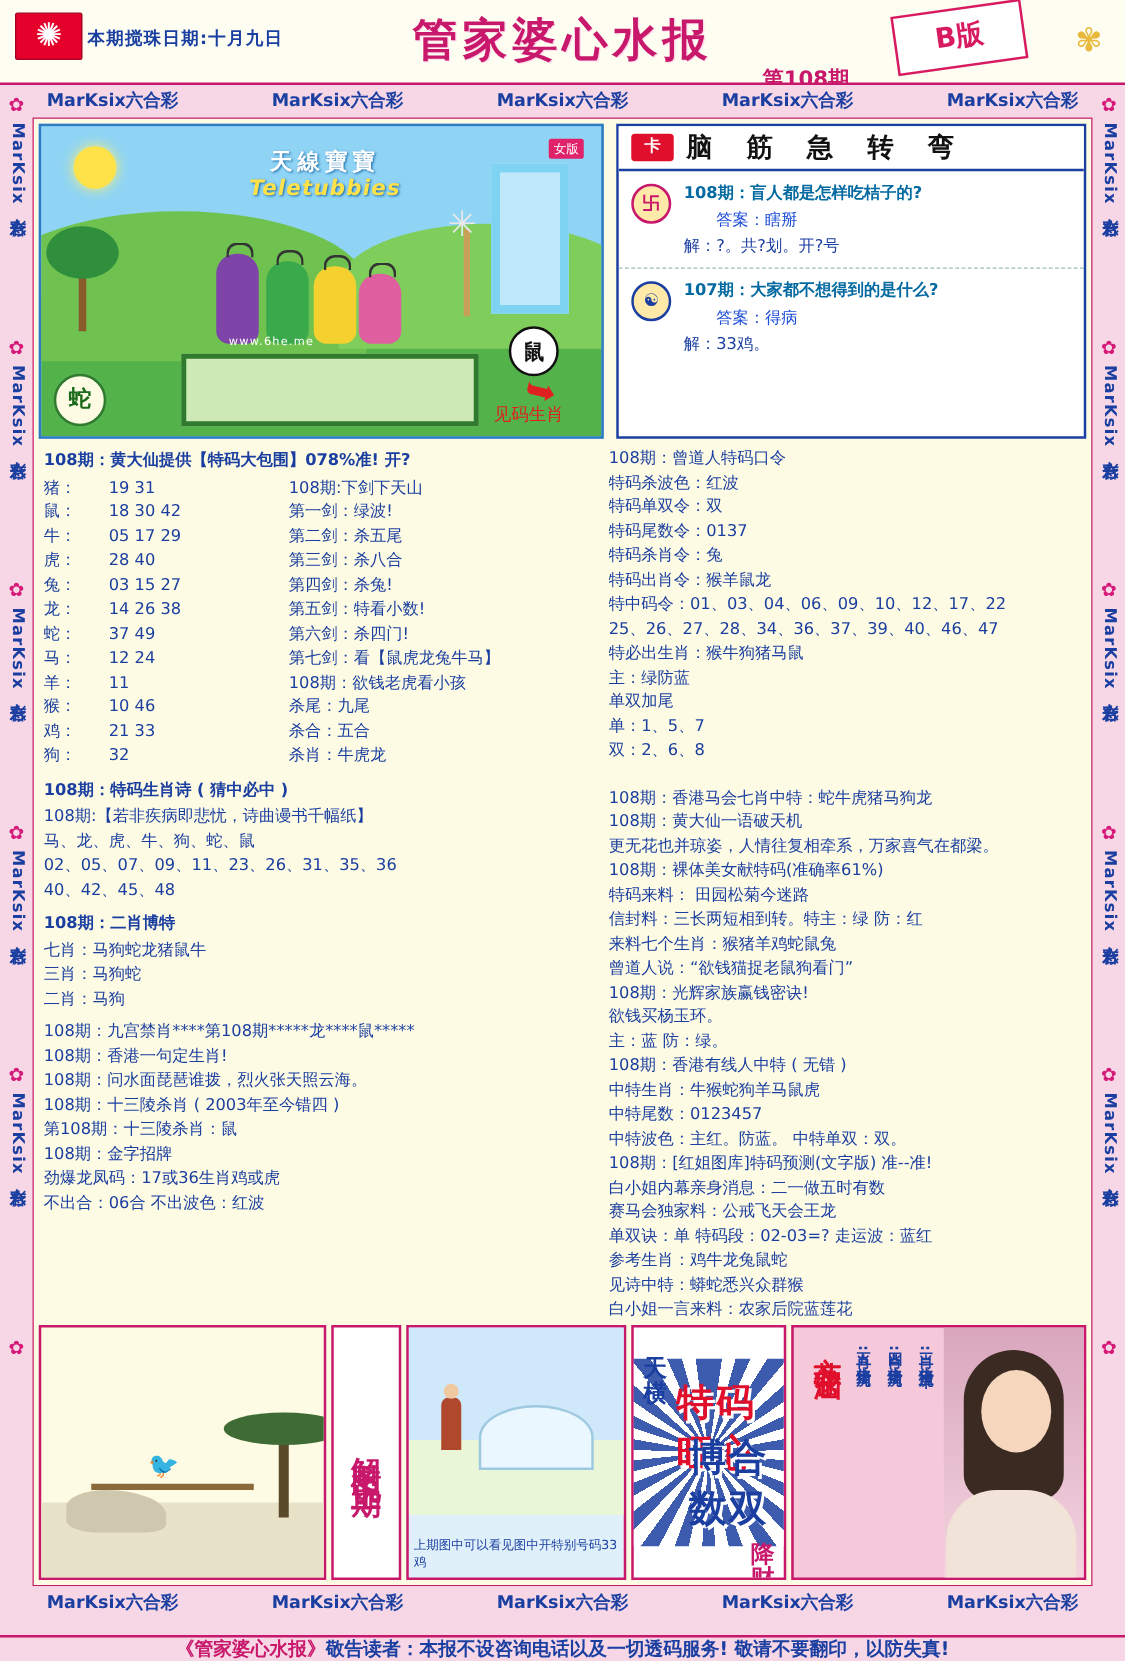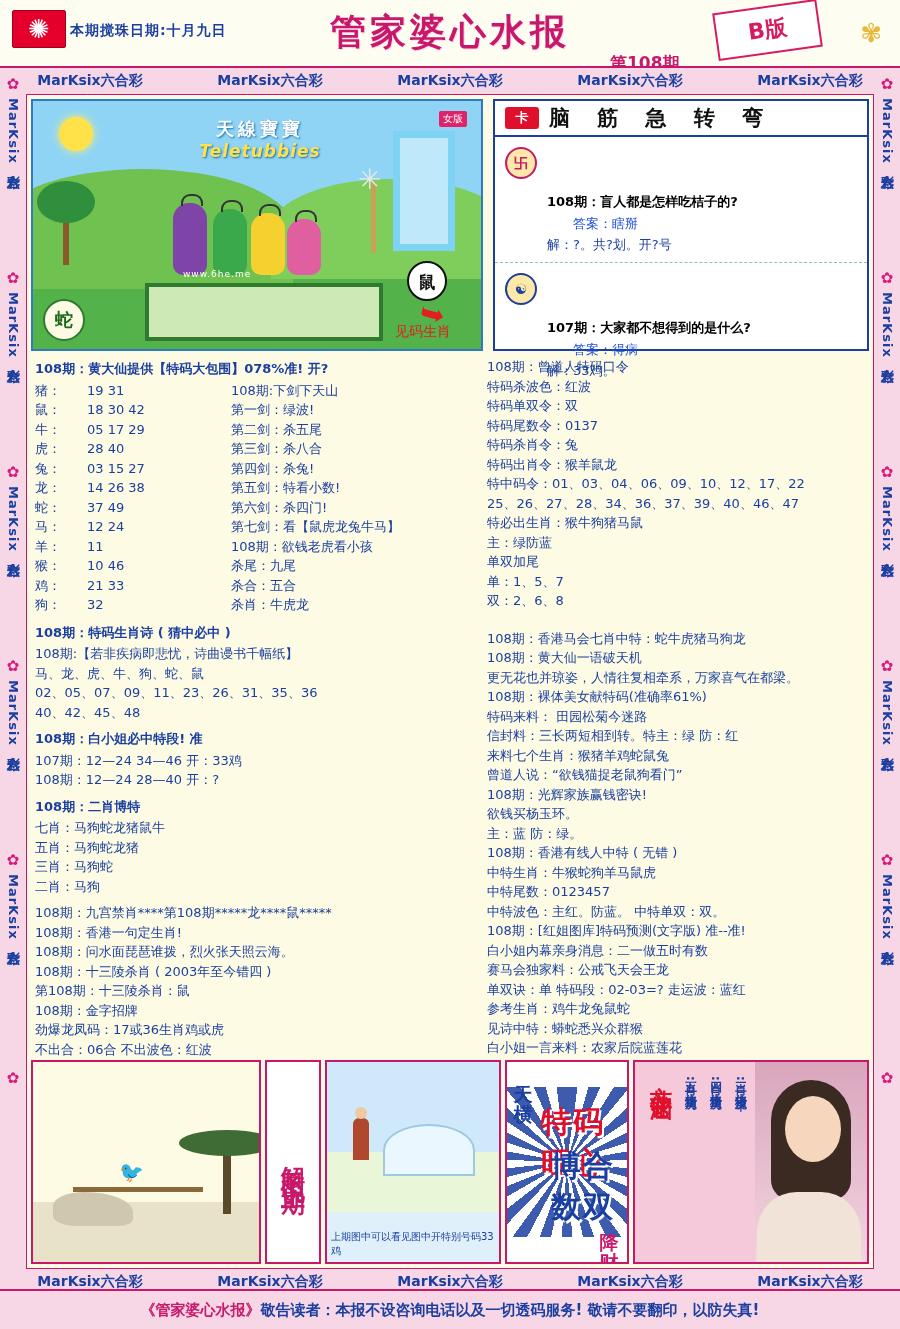--- a/index.html
+++ b/index.html
@@ -163,21 +163,21 @@
     color:#111; letter-spacing:10px;
   }
   .riddle-item { position:relative; padding:8px 10px 8px 52px; border-bottom:1px dashed #9bb; }
   .riddle-item:last-child { border-bottom:none; }
   .riddle-ic {
     position:absolute; left:10px; top:10px; width:32px; height:32px; border-radius:50%;
     border:2px solid #c8186b; background:#ffe9a8; color:#c8186b;
     font-size:14px; font-weight:bold; text-align:center; line-height:28px;
   }
   .riddle-ic.yy { border-color:#1b3fa0; background:#ffe9a8; color:#1b3fa0; }
-  .rq { font-size:13px; color:#000000; font-weight:bold; margin-bottom:4px;margin-top:48px; }
+  .rq { font-size:13px; color:#0369a1; font-weight:bold; margin-bottom:4px; }
   .ra { font-size:13px; color:#1d4ed8; margin-bottom:3px; padding-left:26px; }
   .rs { font-size:13px; color:#1b3fa0; }
 
   
   .cols { position:absolute; left:8px; right:8px; top:262px; bottom:212px;text-decoration:underline; }
   .col { position:absolute; top:0; bottom:0; font-size:13px; color:#1b3fa0; line-height:19.5px; }
   .col.left { left:0; width:442px; }
   .col.right { left:452px; right:0; }
   .hdr { font-weight:bold; margin:2px 0 2px; }
   .kv { display:flex; }
@@ -242,21 +242,21 @@
   .bs5 .lady { position:absolute; right:0; top:0; bottom:0; width:112px; background:linear-gradient(#d9a6bd,#f3d4df); }
   .bs5 .lady-head { position:absolute; right:26px; top:34px; width:56px; height:66px; border-radius:50%; background:#f6d6bd; }
   .bs5 .lady-hair { position:absolute; right:16px; top:18px; width:80px; height:120px; border-radius:40px 40px 20px 20px; background:#3a2a22; }
   .bs5 .lady-body { position:absolute; right:6px; bottom:0; width:104px; height:70px; border-radius:40px 40px 0 0; background:#f2e3d8; }
   .bs5 .vred { position:absolute; left:6px; top:6px; bottom:6px; width:36px; writing-mode:vertical-rl; font-family:"DejaVu Serif", serif; font-size:22px; font-weight:bold; color:#e0102c; letter-spacing:4px; }
   .bs5 .cols3 { position:absolute; left:48px; top:10px; display:flex; gap:10px; }
   .bs5 .cols3 .c { writing-mode:vertical-rl; font-size:12px; font-weight:bold; color:#1b3fa0; line-height:15px; letter-spacing:2px; }
 
   
   .footer {
-    position:absolute; left:0; right:0; bottom:0; height:40px;
+    position:absolute; left:0; right:0; bottom:0; height:21px;
     background:#f7d7e6; border-top:2px solid #c8186b;
     display:flex; align-items:center; justify-content:center;
     font-size:15px; font-weight:bold; color:#1b3fa0;
   }
   .footer .red { color:#c8186b; }
 </style>
 </head>
 <body>
 
 <div class="page">
@@ -429,30 +429,24 @@
         </div>
 
         <div class="blk" style="margin-top:8px">
           <div class="hdr">108期：特码生肖诗 ( 猜中必中 )</div>
           <div>108期:【若非疾病即悲忧，诗曲谩书千幅纸】</div>
           <div>马、龙、虎、牛、狗、蛇、鼠</div>
           <div>02、05、07、09、11、23、26、31、35、36</div>
           <div>40、42、45、48</div>
         </div>
 
-        <div class="blk">
-          <div class="hdr">108期：白小姐必中特段! 准</div>
-          <div>107期：12—24  34—46 开：33鸡</div>
-          <div>108期：12—24  28—40 开：?</div>
-        </div>
 
         <div class="blk">
           <div class="hdr">108期：二肖博特</div>
           <div>七肖：马狗蛇龙猪鼠牛</div>
-          <div>五肖：马狗蛇龙猪</div>
           <div>三肖：马狗蛇</div>
           <div>二肖：马狗</div>
         </div>
 
         <div class="blk">
           <div>108期：九宫禁肖****第108期*****龙****鼠*****</div>
           <div>108期：香港一句定生肖!</div>
           <div>108期：问水面琵琶谁拨，烈火张天照云海。</div>
           <div>108期：十三陵杀肖 ( 2003年至今错四 )</div>
           <div>第108期：十三陵杀肖：鼠</div>

